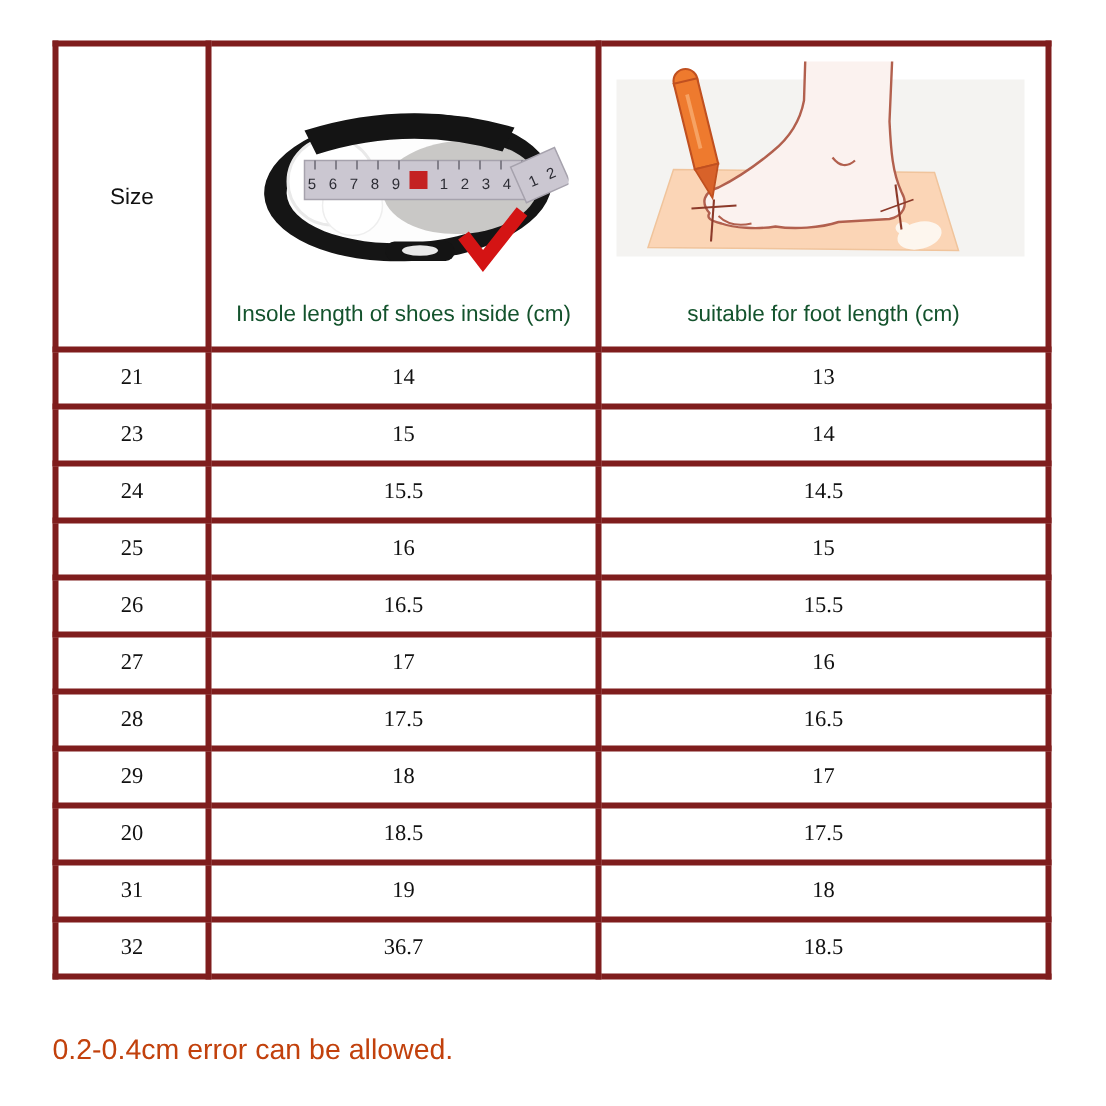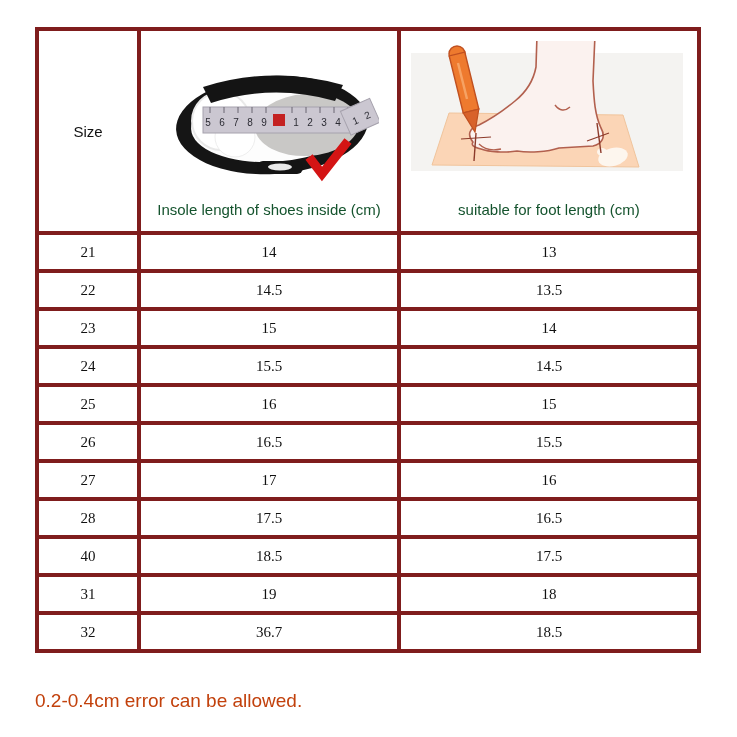--- a/index.html
+++ b/index.html
@@ -165,25 +165,20 @@
       </tr>
     </thead>
 
     <tbody>
       <tr>
         <td>21</td>
         <td>14</td>
         <td>13</td>
       </tr>
       <tr>
-        <td>22</td>
-        <td>14.5</td>
-        <td>13.5</td>
-      </tr>
-      <tr>
         <td>23</td>
         <td>15</td>
         <td>14</td>
       </tr>
       <tr>
         <td>24</td>
         <td>15.5</td>
         <td>14.5</td>
       </tr>
       <tr>
@@ -200,21 +195,26 @@
         <td>27</td>
         <td>17</td>
         <td>16</td>
       </tr>
       <tr>
         <td>28</td>
         <td>17.5</td>
         <td>16.5</td>
       </tr>
       <tr>
-        <td>40</td>
+        <td>29</td>
+        <td>18</td>
+        <td>17</td>
+      </tr>
+      <tr>
+        <td>20</td>
         <td>18.5</td>
         <td>17.5</td>
       </tr>
       <tr>
         <td>31</td>
         <td>19</td>
         <td>18</td>
       </tr>
       <tr>
         <td>32</td>

